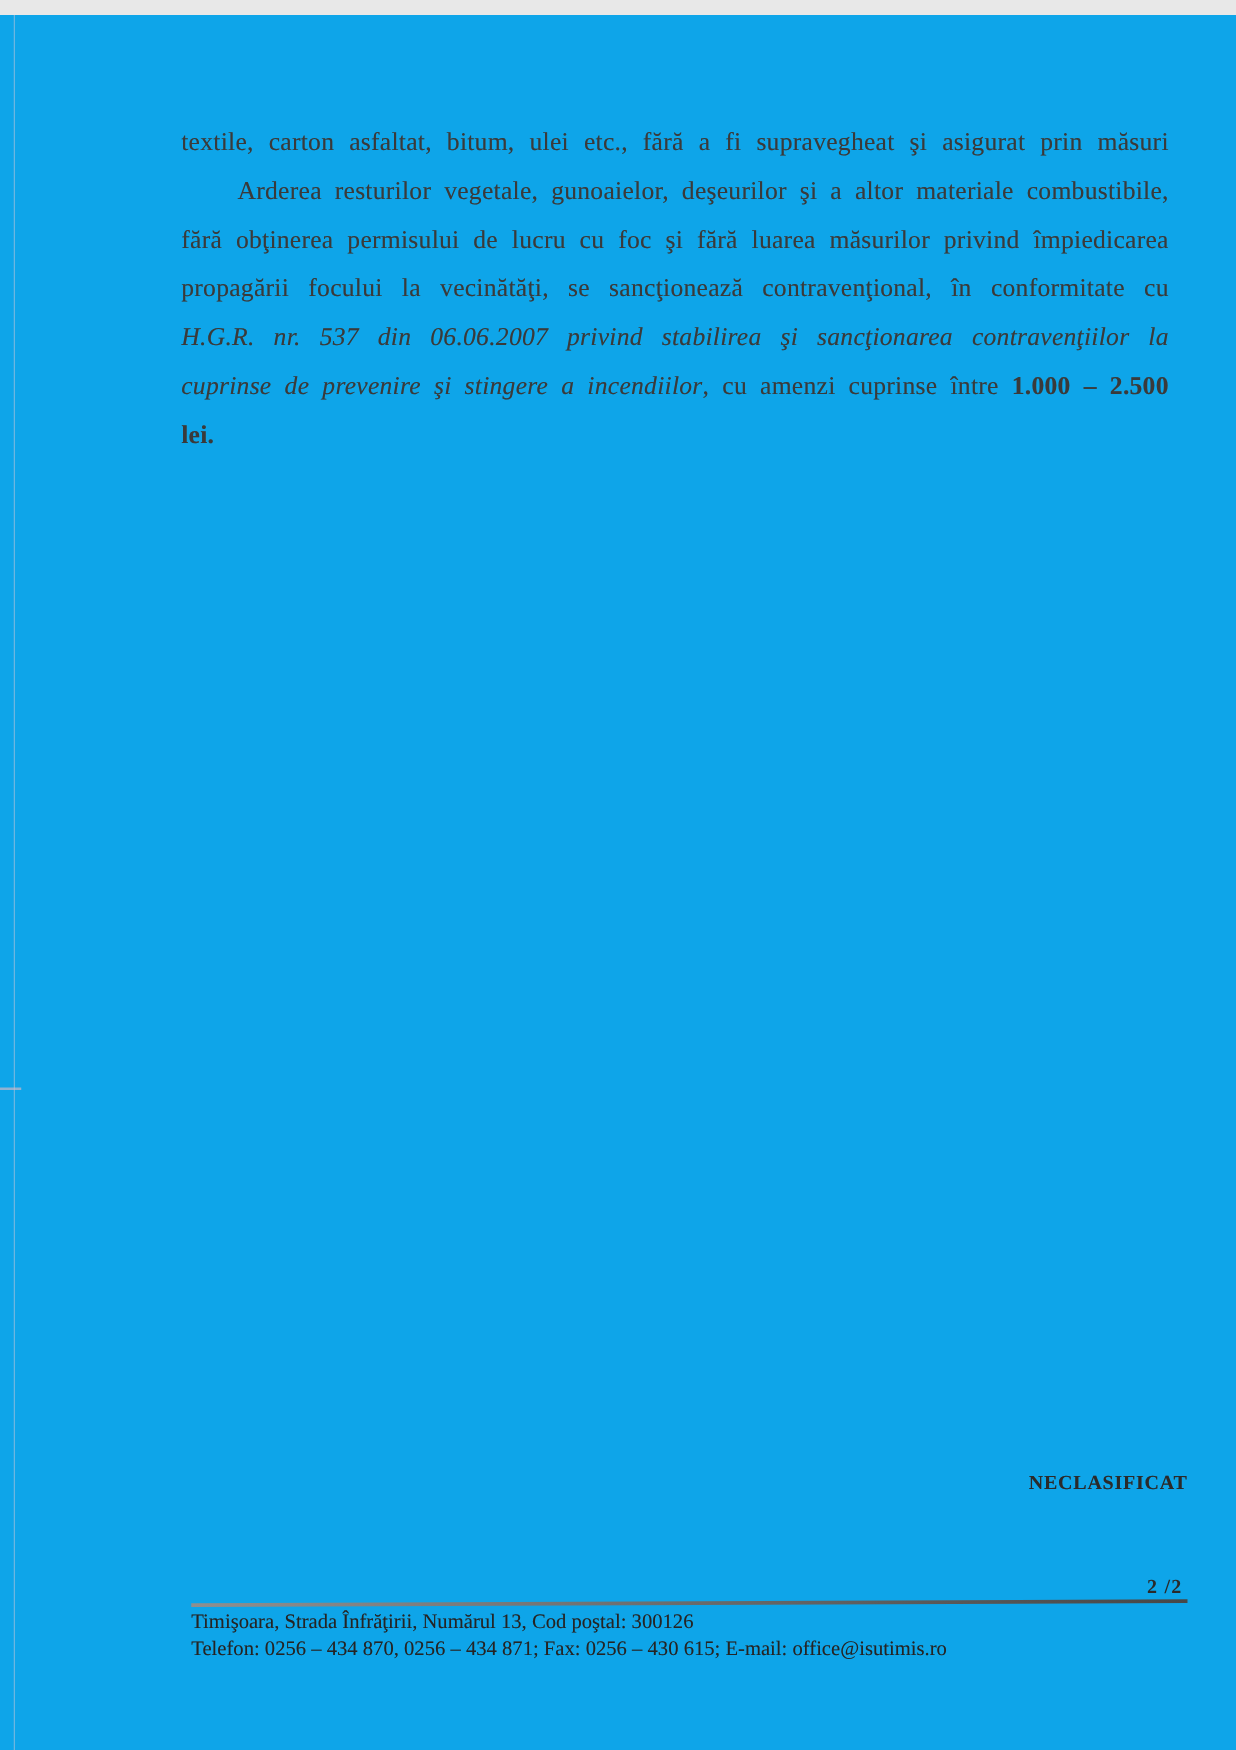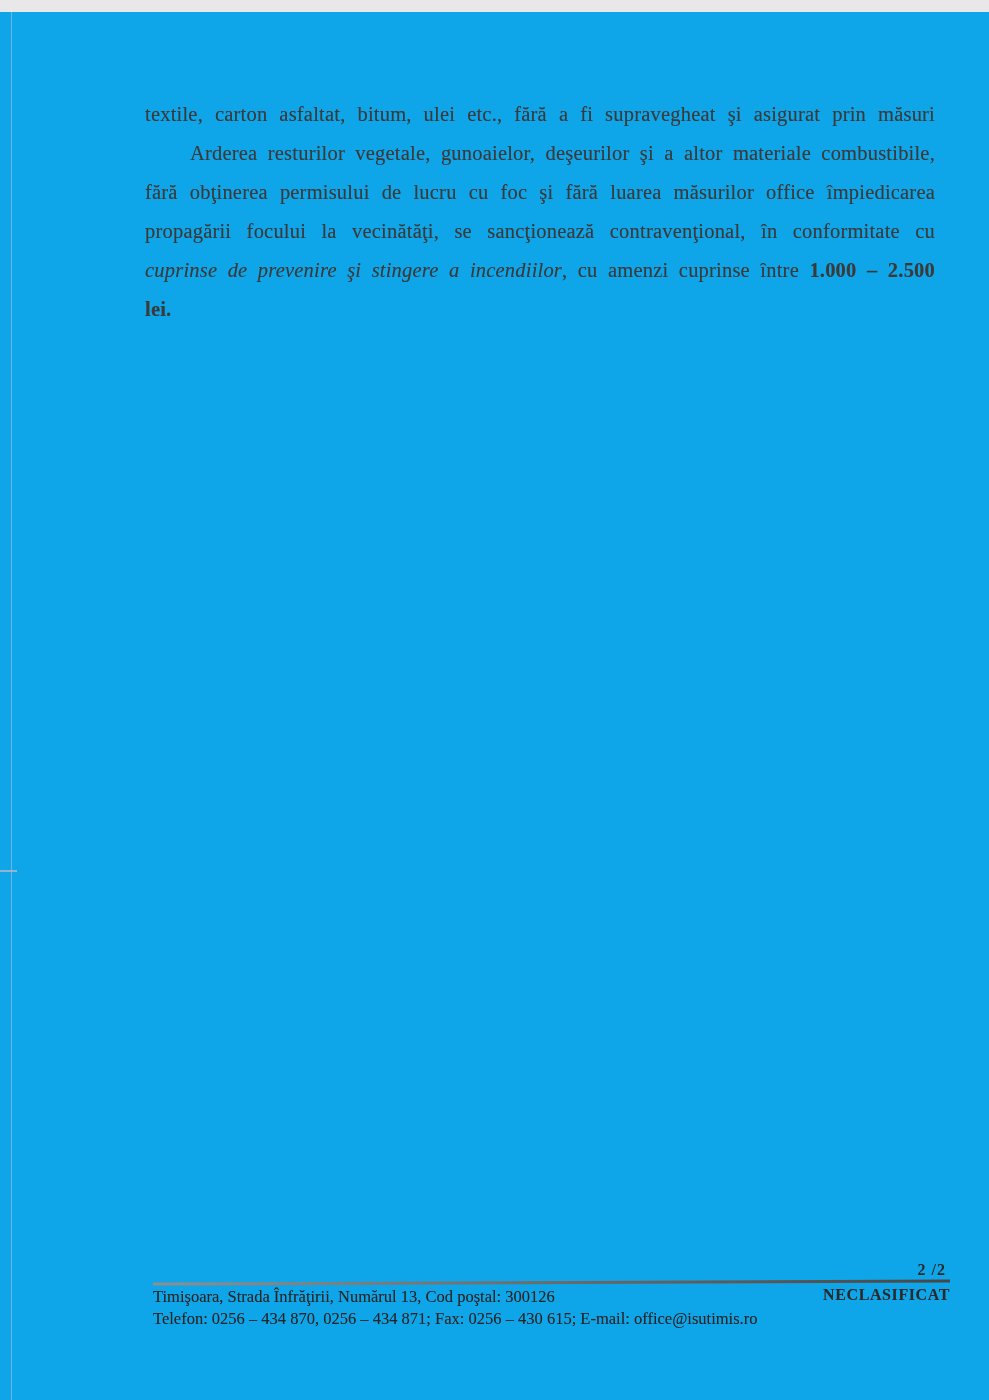--- a/index.html
+++ b/index.html
@@ -32,21 +32,21 @@
   .line.indent { text-indent: 45px; }
   .seg-regular { font-style: normal; }
   .seg-italic { font-style: italic; }
   .seg-bold-underline {
     font-weight: bold;
     border-bottom: 2.5px solid #3a3a3a;
     padding-bottom: 17px;
   }
   
   .classification {
-    position: absolute; top: 1274px; right: 39px;
+    position: absolute; top: 1166px; right: 39px;
     font-weight: bold; font-size: 16px; letter-spacing: 0.6px; color: #2a2a2a;
     text-shadow: 0 0 0.5px rgba(60,60,60,0.4);
   }
   .page-number {
     position: absolute; top: 1249px; right: 43px;
     font-weight: bold; font-size: 16px; letter-spacing: 1px; color: #2a2a2a;
   }
   .footer-rule {
     position: absolute; left: 153px; top: 1269px; width: 797px; height: 3px;
     background: linear-gradient(to right, #8f8f8f, #474747);
@@ -66,22 +66,23 @@
 </head>
 <body>
 
 <div class="page">
   <div class="scan-vline"></div>
   <div class="scan-hmark"></div>
 
   <div class="body-text" id="body-text">
       <div class="line justify"><span class="seg-regular">textile, carton asfaltat, bitum, ulei etc., fără a fi supravegheat şi asigurat prin măsuri</span></div>
       <div class="line justify indent"><span class="seg-regular">Arderea resturilor vegetale, gunoaielor, deşeurilor şi a altor materiale combustibile,</span></div>
-      <div class="line justify"><span class="seg-regular">fără obţinerea permisului de lucru cu foc şi fără luarea măsurilor office împiedicarea</span></div>
+      <div class="line justify"><span class="seg-regular">fără obţinerea permisului de lucru cu foc şi fără luarea măsurilor privind împiedicarea</span></div>
       <div class="line justify"><span class="seg-regular">propagării focului la vecinătăţi, se sancţionează contravenţional, în conformitate cu</span></div>
+      <div class="line justify"><span class="seg-italic">H.G.R. nr. 537 din 06.06.2007 privind stabilirea şi sancţionarea contravenţiilor la</span></div>
       <div class="line justify"><span class="seg-italic">cuprinse de prevenire şi stingere a incendiilor</span><span class="seg-regular">, cu amenzi cuprinse între </span><span class="seg-bold-underline">1.000 – 2.500</span></div>
       <div class="line"><span class="seg-bold-underline">lei.</span></div>
     </div>
 
   <div class="classification">NECLASIFICAT</div>
   <div class="page-number">2 /2</div>
   <div class="footer-rule"></div>
   <div class="footer-address">Timişoara, Strada Înfrăţirii, Numărul 13, Cod poştal: 300126</div>
   <div class="footer-contact">Telefon: 0256 – 434 870, 0256 – 434 871; Fax: 0256 – 430 615; E-mail: office@isutimis.ro</div>
 </div>

